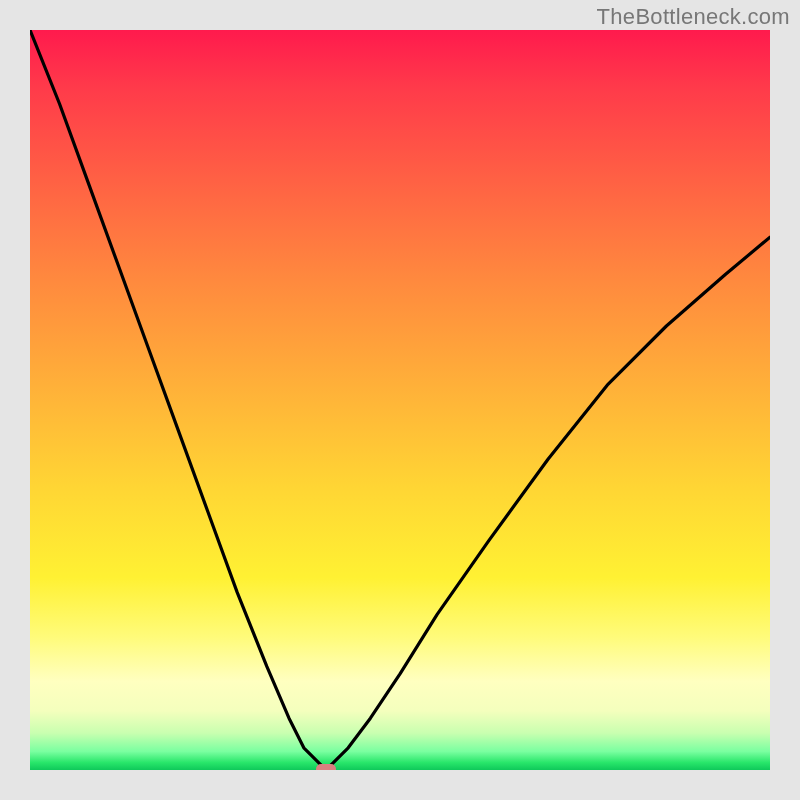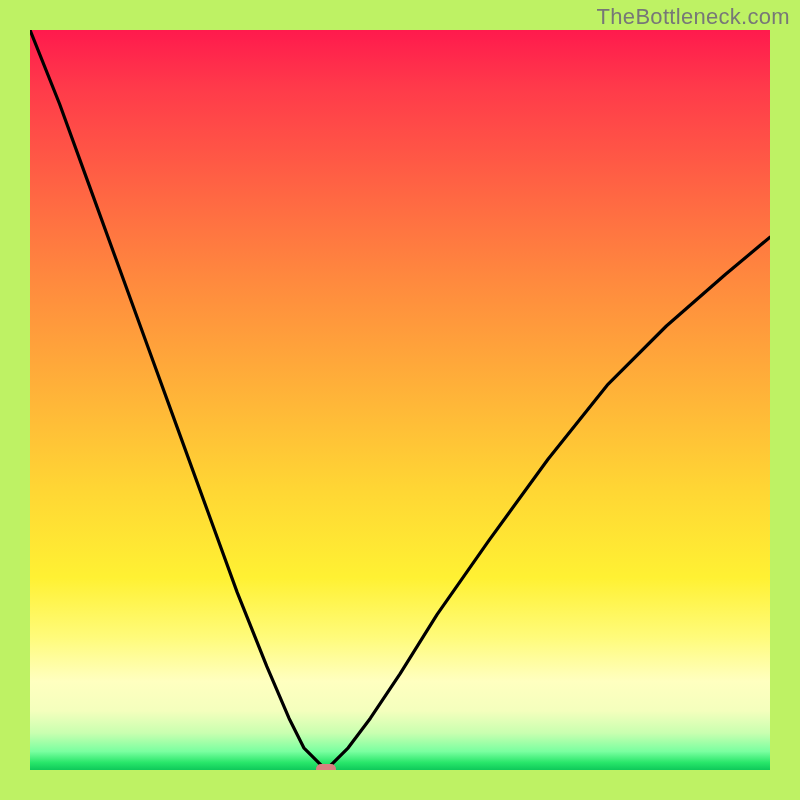--- a/index.html
+++ b/index.html
@@ -8,21 +8,21 @@
     width: 800px;
     height: 800px;
     overflow: hidden;
     background: #000;
     font-family: Arial, Helvetica, sans-serif;
   }
   .frame {
     position: relative;
     width: 800px;
     height: 800px;
-    background: #bef264;
+    background: #e5e5e5;
   }
   .plot-area {
     position: absolute;
     left: 30px;
     top: 30px;
     width: 740px;
     height: 740px;
     overflow: hidden;
   }
   .gradient {

